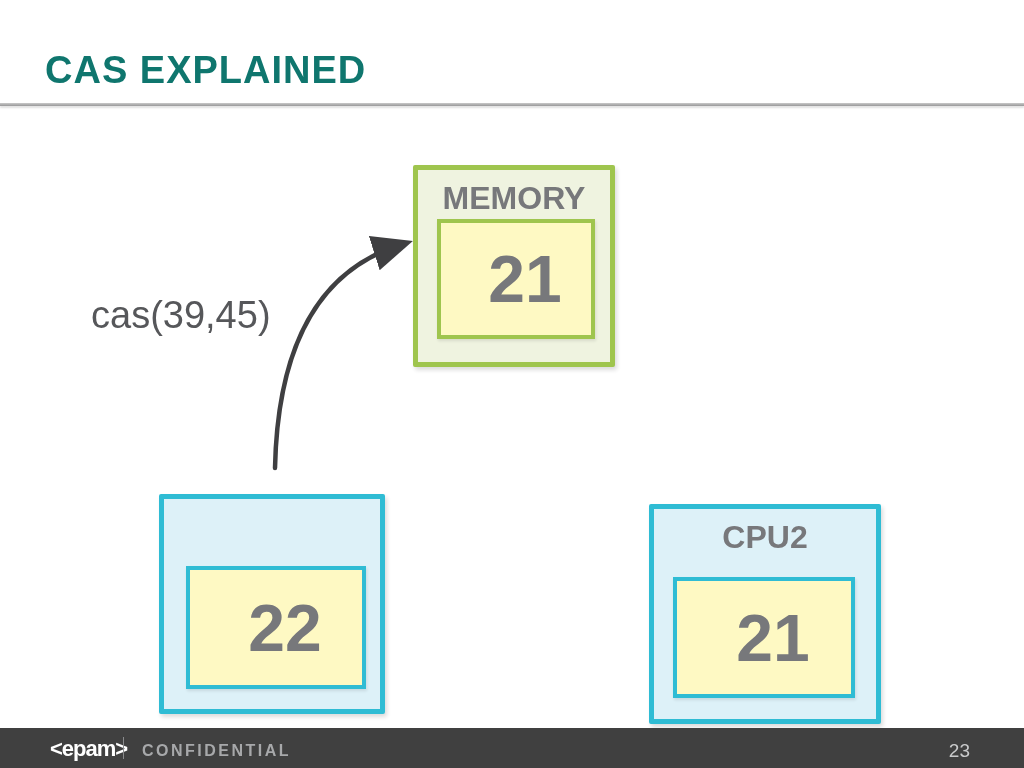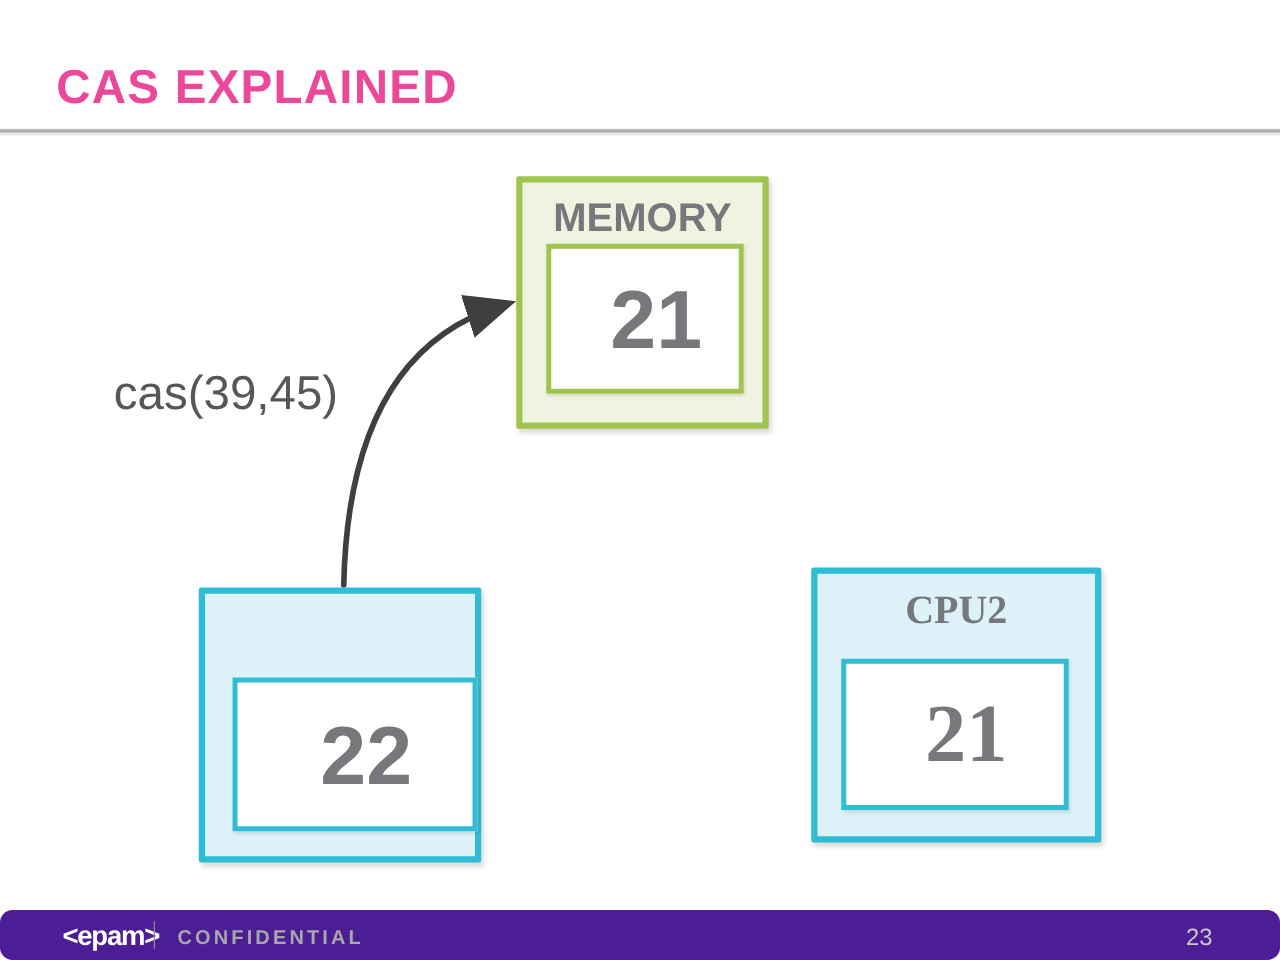--- a/index.html
+++ b/index.html
@@ -9,86 +9,86 @@
     font-family: "Liberation Sans", sans-serif;
     position: relative;
     overflow: hidden;
   }
   .slide { position: absolute; inset: 0; }
 
   
   .slide-title {
     position: absolute; left: 45px; top: 24px;
     font-size: 38px; font-weight: bold; letter-spacing: 1px;
-    color: #ec4899;
+    color: #0f766e;
   }
   .title-divider {
     position: absolute; left: 0; top: 103px; width: 1024px; height: 3px;
     background: linear-gradient(#c9c9c9, #989899);
     box-shadow: 0 2px 2px rgba(0,0,0,0.12);
   }
 
   
   .box {
     position: absolute; box-sizing: border-box;
     border-radius: 2px;
     box-shadow: 2px 3px 4px rgba(0,0,0,0.14);
+    margin-top: 24px;
   }
   .box-memory {
     left: 413px; top: 141px; width: 202px; height: 202px;
     background: #EFF3E0; border: 5px solid #9FC54E;
   }
   .box-cpu1 {
     left: 159px; top: 470px; width: 226px; height: 220px;
     background: #DDF1F8; border: 5px solid #2FBCD4;
   }
   .box-cpu2 {
-    left: 649px; top: 454px; width: 232px; height: 220px;
-    background: #DDF1F8; border: 5px solid #2FBCD4; font-family: Liberation Serif, serif;
+    left: 649px; top: 480px; width: 232px; height: 220px;
+    background: #DDF1F8; border: 5px solid #2FBCD4;
   }
   .box-label {
     text-align: center; margin-top: 10px;
     font-size: 32px; font-weight: bold; color: #77787B;
   }
   .value-cell {
     position: absolute; box-sizing: border-box;
-    background: #ffffff;
+    background: #fef9c3;
     display: flex; align-items: center; justify-content: center;
     font-size: 66px; font-weight: bold; color: #77787B;
     box-shadow: 1px 2px 3px rgba(0,0,0,0.10);
     padding-left: 18px;
   }
   .box-memory .value-cell {
     left: 19px; top: 49px; width: 158px; height: 120px;
     border: 4px solid #9FC54E;
   }
   .box-cpu1 .value-cell {
-    left: 22px; top: 67px; width: 196px; height: 123px;
+    left: 22px; top: 67px; width: 180px; height: 123px;
     border: 4px solid #2FBCD4;
   }
   .box-cpu2 .value-cell {
     left: 19px; top: 68px; width: 182px; height: 121px;
     border: 4px solid #2FBCD4;
   }
 
   .cas-label {
     position: absolute; left: 91px; top: 294px;
     font-size: 38px; color: #56575A;
   }
 
   .arrow-layer {
     position: absolute; left: 0; top: 0;
     pointer-events: none;
   }
 
   
   .footer {
     position: absolute; left: 0; top: 728px; width: 1024px; height: 40px;
-    background: #4c1d95;
-    border-radius: 10px;
+    background: #404040;
   }
   .epam-logo {
     position: absolute; left: 50px; top: 8px;
     color: #ffffff; font-size: 22px; font-weight: bold; letter-spacing: -1px;
   }
   .footer-vbar {
     position: absolute; left: 123px; top: 9px; width: 1px; height: 22px;
     background: #8A8B8D;
   }
   .confidential {

